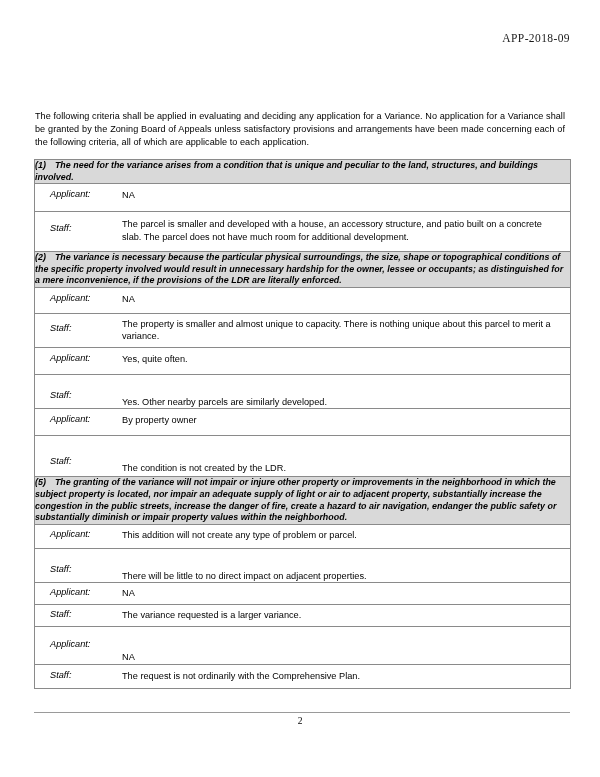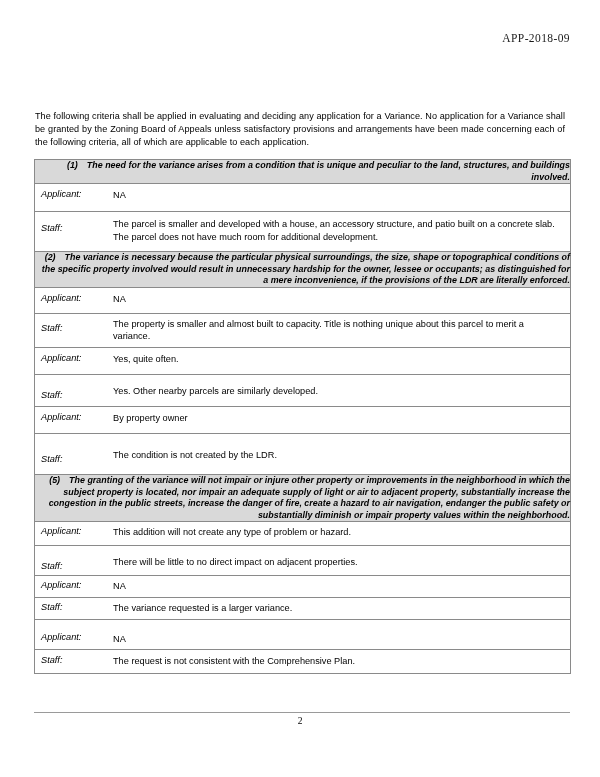--- a/index.html
+++ b/index.html
@@ -69,21 +69,20 @@
   }
   .criteria-table td {
     border: 1px solid #8a8a8a;
     padding: 0;
     vertical-align: top;
   }
 
   .crit-head-cell {
     background: #d9d9d9;
     padding: 2px 5px 3px 5px;
-    text-align: right;
   }
   .crit-head-text {
     font-size: 8.9px;
     font-style: italic;
     font-weight: bold;
     line-height: 11.6px;
     letter-spacing: 0.02px;
   }
   .crit-head-text .num {
     padding-right: 9px;
@@ -96,34 +95,35 @@
     display: flex;
     align-items: flex-start;
   }
   .resp-label {
     flex: 0 0 78px;
     font-size: 9.2px;
     font-style: italic;
     padding-left: 6px;
     box-sizing: border-box;
     white-space: nowrap;
+    margin-left: 9px;
   }
   .resp-text {
     flex: 1 1 auto;
     font-size: 9.2px;
     line-height: 12.4px;
     padding-right: 8px;
   }
 
   
   .va-top    { align-items: flex-start; }
 
   .lbl-low   { margin-top: 11px; }
   .lbl-mid   { margin-top: 5px; }
-  .txt-high  { margin-top: 6px; }
+  .txt-high  { margin-top: 17px; }
 
   
   .footer-rule {
     position: absolute;
     left: 34px;
     width: 536px;
     top: 712px;
     border-top: 1px solid #9a9a9a;
   }
   .page-number {
@@ -188,21 +188,21 @@
           <div class="resp-inner va-top" style="min-height:20px;padding-top:5px;">
             <div class="resp-label">Applicant:</div>
             <div class="resp-text">NA</div>
           </div>
         </td>
       </tr>
       <tr>
         <td class="resp-row-cell">
           <div class="resp-inner va-top" style="min-height:29px;padding-top:4px;">
             <div class="resp-label lbl-mid">Staff:</div>
-            <div class="resp-text">The property is smaller and almost built to capacity.  Title is nothing unique about this parcel to merit a variance.</div>
+            <div class="resp-text">The property is smaller and almost unique to capacity.  There is nothing unique about this parcel to merit a variance.</div>
           </div>
         </td>
       </tr>
 
       <tr>
         <td class="resp-row-cell">
           <div class="resp-inner va-top" style="min-height:21px;padding-top:5px;">
             <div class="resp-label">Applicant:</div>
             <div class="resp-text">Yes, quite often.</div>
           </div>
@@ -238,21 +238,21 @@
         <td class="crit-head-cell">
           <div class="crit-head-text">
             <span class="num">(5)</span><span>The granting of the variance will not impair or injure other property or improvements in the neighborhood in which the subject property is located, nor impair an adequate supply of light or air to adjacent property, substantially increase the congestion in the public streets, increase the danger of fire, create a hazard to air navigation, endanger the public safety or substantially diminish or impair property values within the neighborhood.</span>
           </div>
         </td>
       </tr>
       <tr>
         <td class="resp-row-cell">
           <div class="resp-inner va-top" style="min-height:19px;padding-top:4px;">
             <div class="resp-label">Applicant:</div>
-            <div class="resp-text">This addition will not create any type of problem or hazard.</div>
+            <div class="resp-text">This addition will not create any type of problem or parcel.</div>
           </div>
         </td>
       </tr>
       <tr>
         <td class="resp-row-cell">
           <div class="resp-inner va-top" style="min-height:25px;padding-top:4px;">
             <div class="resp-label lbl-low">Staff:</div>
             <div class="resp-text txt-high">There will be little to no direct impact on adjacent properties.</div>
           </div>
         </td>
@@ -280,21 +280,21 @@
           <div class="resp-inner va-top" style="min-height:22px;padding-top:7px;">
             <div class="resp-label lbl-mid">Applicant:</div>
             <div class="resp-text txt-high">NA</div>
           </div>
         </td>
       </tr>
       <tr>
         <td class="resp-row-cell">
           <div class="resp-inner va-top" style="min-height:18px;padding-top:5px;">
             <div class="resp-label">Staff:</div>
-            <div class="resp-text">The request is not consistent with the Comprehensive Plan.</div>
+            <div class="resp-text">The request is not ordinarily with the Comprehensive Plan.</div>
           </div>
         </td>
       </tr>
 
     </tbody>
   </table>
 
   <div class="footer-rule"></div>
   <div class="page-number">2</div>
 

